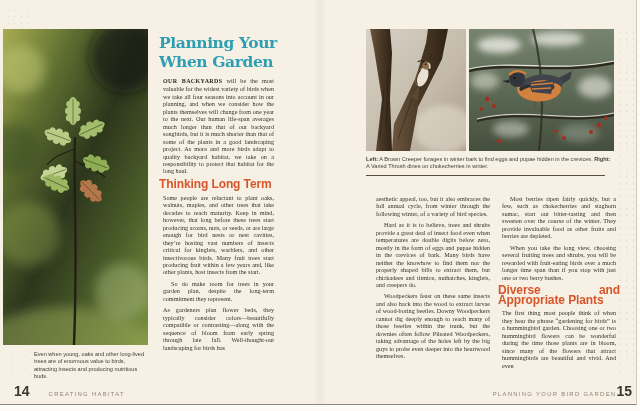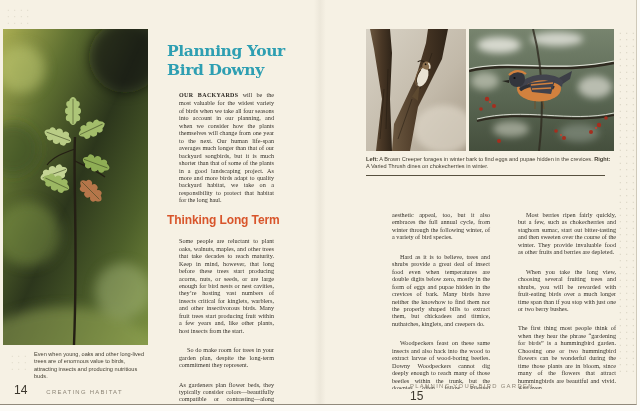--- a/index.html
+++ b/index.html
@@ -16,40 +16,40 @@
   .photo{position:absolute;overflow:hidden;}
   #oak-photo{left:3px;top:29px;width:145px;height:316px;}
   #creeper-photo{left:366px;top:29px;width:100px;height:122px;}
   #thrush-photo{left:469px;top:29px;width:145px;height:122px;}
   .photo svg{display:block;}
   
   #leftcol{position:absolute;left:155px;top:30px;width:119px;height:362px;overflow:hidden;}
   .title-line{font-family:"DejaVu Serif",serif;font-weight:bold;font-size:15.5px;line-height:18.5px;
               color:#2e9fb2;letter-spacing:-0.4px;}
   .title-block{margin-bottom:6px;}
-  .body, .body p{font-size:6.2px;line-height:7.45px;color:#35312a;text-align:justify;margin:12px;}
+  .body, .body p{font-size:6.2px;line-height:7.45px;color:#35312a;text-align:justify;margin:4px;}
   .body p.ind{text-indent:8px;}
   .lead{font-weight:bold;letter-spacing:.35px;font-size:6px;color:#2c2822;}
   .sec{font-family:"Liberation Sans",sans-serif;font-weight:bold;font-size:12px;line-height:9.5px;
        color:#d8552b;margin:5.5px 0 2px 0;letter-spacing:-0.1px;}
   
   #col1{position:absolute;left:368px;top:187px;width:122px;height:190px;overflow:hidden;}
   #col2{position:absolute;left:494px;top:187px;width:122px;height:190px;overflow:hidden;}
   
   .caption{font-family:"Liberation Sans",sans-serif;font-size:5.6px;line-height:7.3px;color:#454034;}
   #right-caption{position:absolute;left:366px;top:156px;width:247px;}
   #caption-rule{position:absolute;left:366px;top:175px;width:239px;height:1px;background:#57503f;}
   #left-caption{position:absolute;left:34px;top:351px;width:114px;}
   .cap-b{font-weight:bold;}
   
-  .folio{font-family:"Liberation Sans",sans-serif;font-weight:normal;font-size:12px;color:#3c372d;}
+  .folio{font-family:"Liberation Sans",sans-serif;font-weight:bold;font-size:14px;color:#3c372d;}
   .running{font-family:"Liberation Sans",sans-serif;font-size:5.9px;letter-spacing:1.3px;color:#8d8577;}
   #footer-left{position:absolute;left:14px;top:383px;display:flex;align-items:baseline;gap:19px;}
   #footer-right{position:absolute;left:410px;top:383px;width:222px;display:flex;
-                align-items:baseline;gap:0;flex-direction:column;}
+                justify-content:flex-end;align-items:baseline;gap:0;}
   
   #dots-topleft{left:5px;top:7px;width:25px;height:21px;opacity:.55;}
   #dots-caption{left:9px;top:353px;width:22px;height:21px;opacity:.55;}
   #dots-band{left:617px;top:30px;width:19px;height:344px;}
 </style>
 </head>
 <body>
 
 <div id="canvas">
   <div id="spread">
@@ -101,21 +101,21 @@
         <use href="#leaf" fill="#8fae55" transform="translate(80,130) rotate(20)"></use>
         <use href="#leaf" fill="#c4d494" transform="translate(64,140) rotate(160)"></use>
         <use href="#leaf" fill="#b5764a" transform="translate(78,152) rotate(45)"></use>
         <use href="#leaf" fill="#9cb863" transform="translate(66,160) rotate(205)"></use>
       </svg>
     </div>
 
     <div id="leftcol" class="body">
       <div class="title-block">
         <div class="title-line">Planning Your</div>
-        <div class="title-line">Bird Downy</div>
+        <div class="title-line">When Garden</div>
       </div>
       <p><span class="lead">OUR BACKYARDS</span><span> will be the most valuable for the widest variety of birds when we take all four seasons into account in our planning, and when we consider how the plants themselves will change from one year to the next. Our human life-span averages much longer than that of our backyard songbirds, but it is much shorter than that of some of the plants in a good landscaping project. As more and more birds adapt to quality backyard habitat, we take on a responsibility to protect that habitat for the long haul.</span></p>
       <div class="sec">Thinking Long Term</div>
       <p>Some people are reluctant to plant oaks, walnuts, maples, and other trees that take decades to reach maturity. Keep in mind, however, that long before these trees start producing acorns, nuts, or seeds, or are large enough for bird nests or nest cavities, they’re hosting vast numbers of insects critical for kinglets, warblers, and other insectivorous birds. Many fruit trees start producing fruit within a few years and, like other plants, host insects from the start.</p>
       <p class="ind">So do make room for trees in your garden plan, despite the long-term commitment they represent.</p>
       <p>As gardeners plan flower beds, they typically consider colors—beautifully compatible or contrasting—along with the sequence of bloom from early spring through late fall. Well-thought-out landscaping for birds has</p>
     </div>
 
     <div id="left-caption" class="caption">Even when young, oaks and other long-lived trees are of enormous value to birds, attracting insects and producing nutritious buds.</div>
 
@@ -219,20 +219,21 @@
 
     <div id="col1" class="body">
       <p>aesthetic appeal, too, but it also embraces the full annual cycle, from winter through the following winter, of a variety of bird species.</p>
       <p class="ind">Hard as it is to believe, trees and shrubs provide a great deal of insect food even when temperatures are double digits below zero, mostly in the form of eggs and pupae hidden in the crevices of bark. Many birds have neither the knowhow to find them nor the properly shaped bills to extract them, but chickadees and titmice, nuthatches, kinglets, and creepers do.</p>
       <p class="ind">Woodpeckers feast on these same insects and also hack into the wood to extract larvae of wood-boring beetles. Downy Woodpeckers cannot dig deeply enough to reach many of those beetles within the trunk, but the downies often follow Pileated Woodpeckers, taking advantage of the holes left by the big guys to probe even deeper into the heartwood themselves.</p>
     </div>
 
     <div id="col2" class="body">
       <p class="ind">Most berries ripen fairly quickly, but a few, such as chokecherries and staghorn sumac, start out bitter-tasting and then sweeten over the course of the winter. They provide invaluable food as other fruits and berries are depleted.</p>
       <p class="ind">When you take the long view, choosing several fruiting trees and shrubs, you will be rewarded with fruit-eating birds over a much longer time span than if you stop with just one or two berry bushes.</p>
+      <div class="sec">Diverse and Appropriate Plants</div>
       <p>The first thing most people think of when they hear the phrase “gardening for birds” is a hummingbird garden. Choosing one or two hummingbird flowers can be wonderful during the time those plants are in bloom, since many of the flowers that attract hummingbirds are beautiful and vivid. And even</p>
     </div>
 
     <div id="footer-left">
       <span class="folio">14</span>
       <span class="running">CREATING HABITAT</span>
     </div>
     <div id="footer-right">
       <span class="running">PLANNING YOUR BIRD GARDEN</span>
       <span class="folio">15</span>

